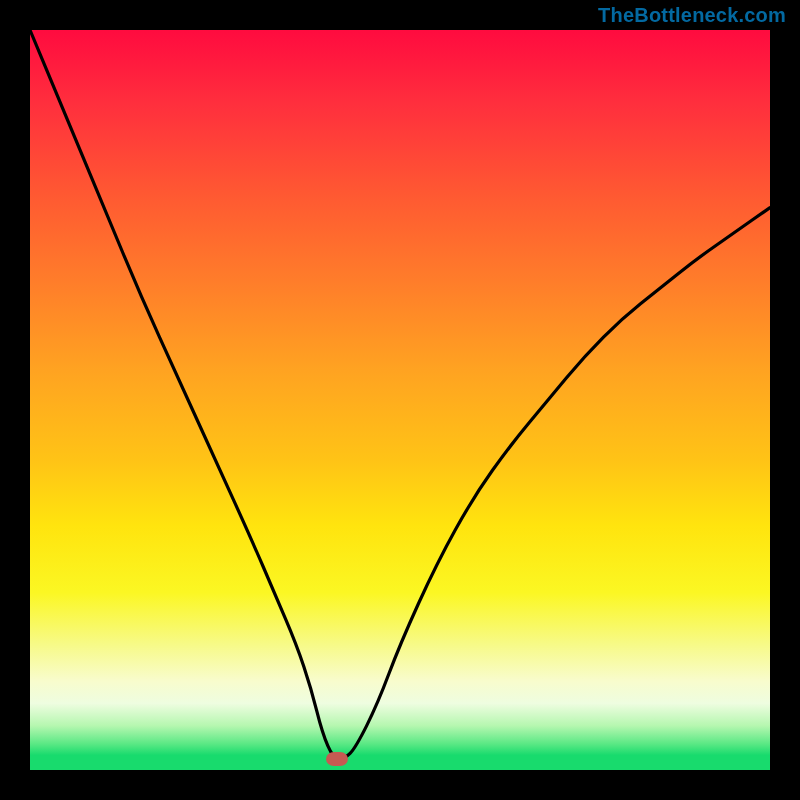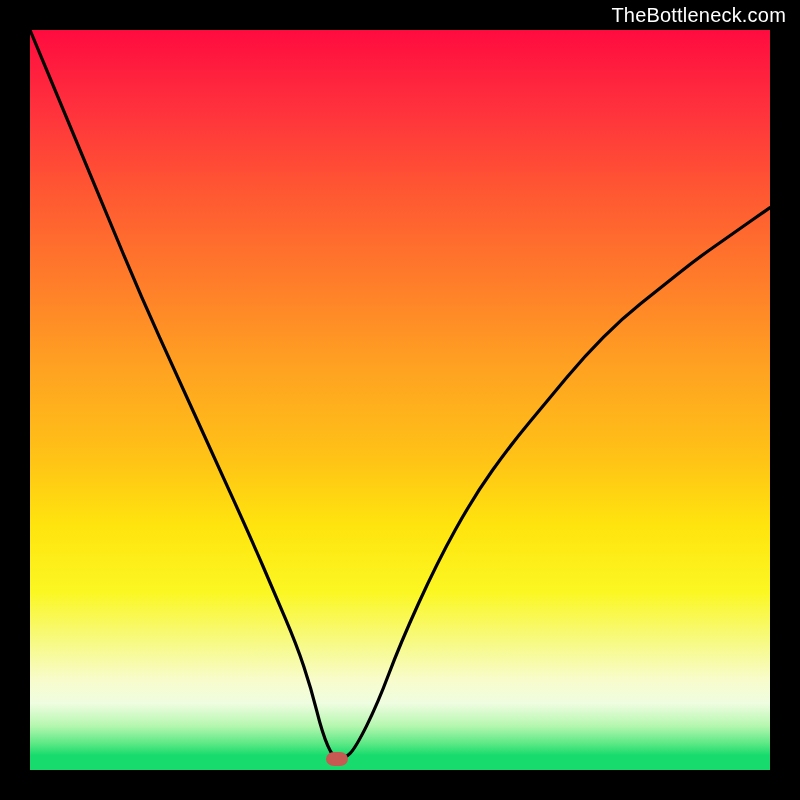--- a/index.html
+++ b/index.html
@@ -42,23 +42,23 @@
       #b6f7b0 94%,
       #59e884 96.5%,
       #18db6d 98%,
       #18db6d 100%
     );
   }
   .watermark {
     position: absolute;
     top: 4px;
     right: 14px;
-    color: #ffffff;
+    color: #0369a1;
     font-size: 20px;
-    font-weight: 400;
+    font-weight: 700;
     letter-spacing: 0.2px;
     user-select: none;
   }
   svg.curve {
     position: absolute;
     left: 0;
     top: 0;
     width: 740px;
     height: 740px;
     overflow: visible;

